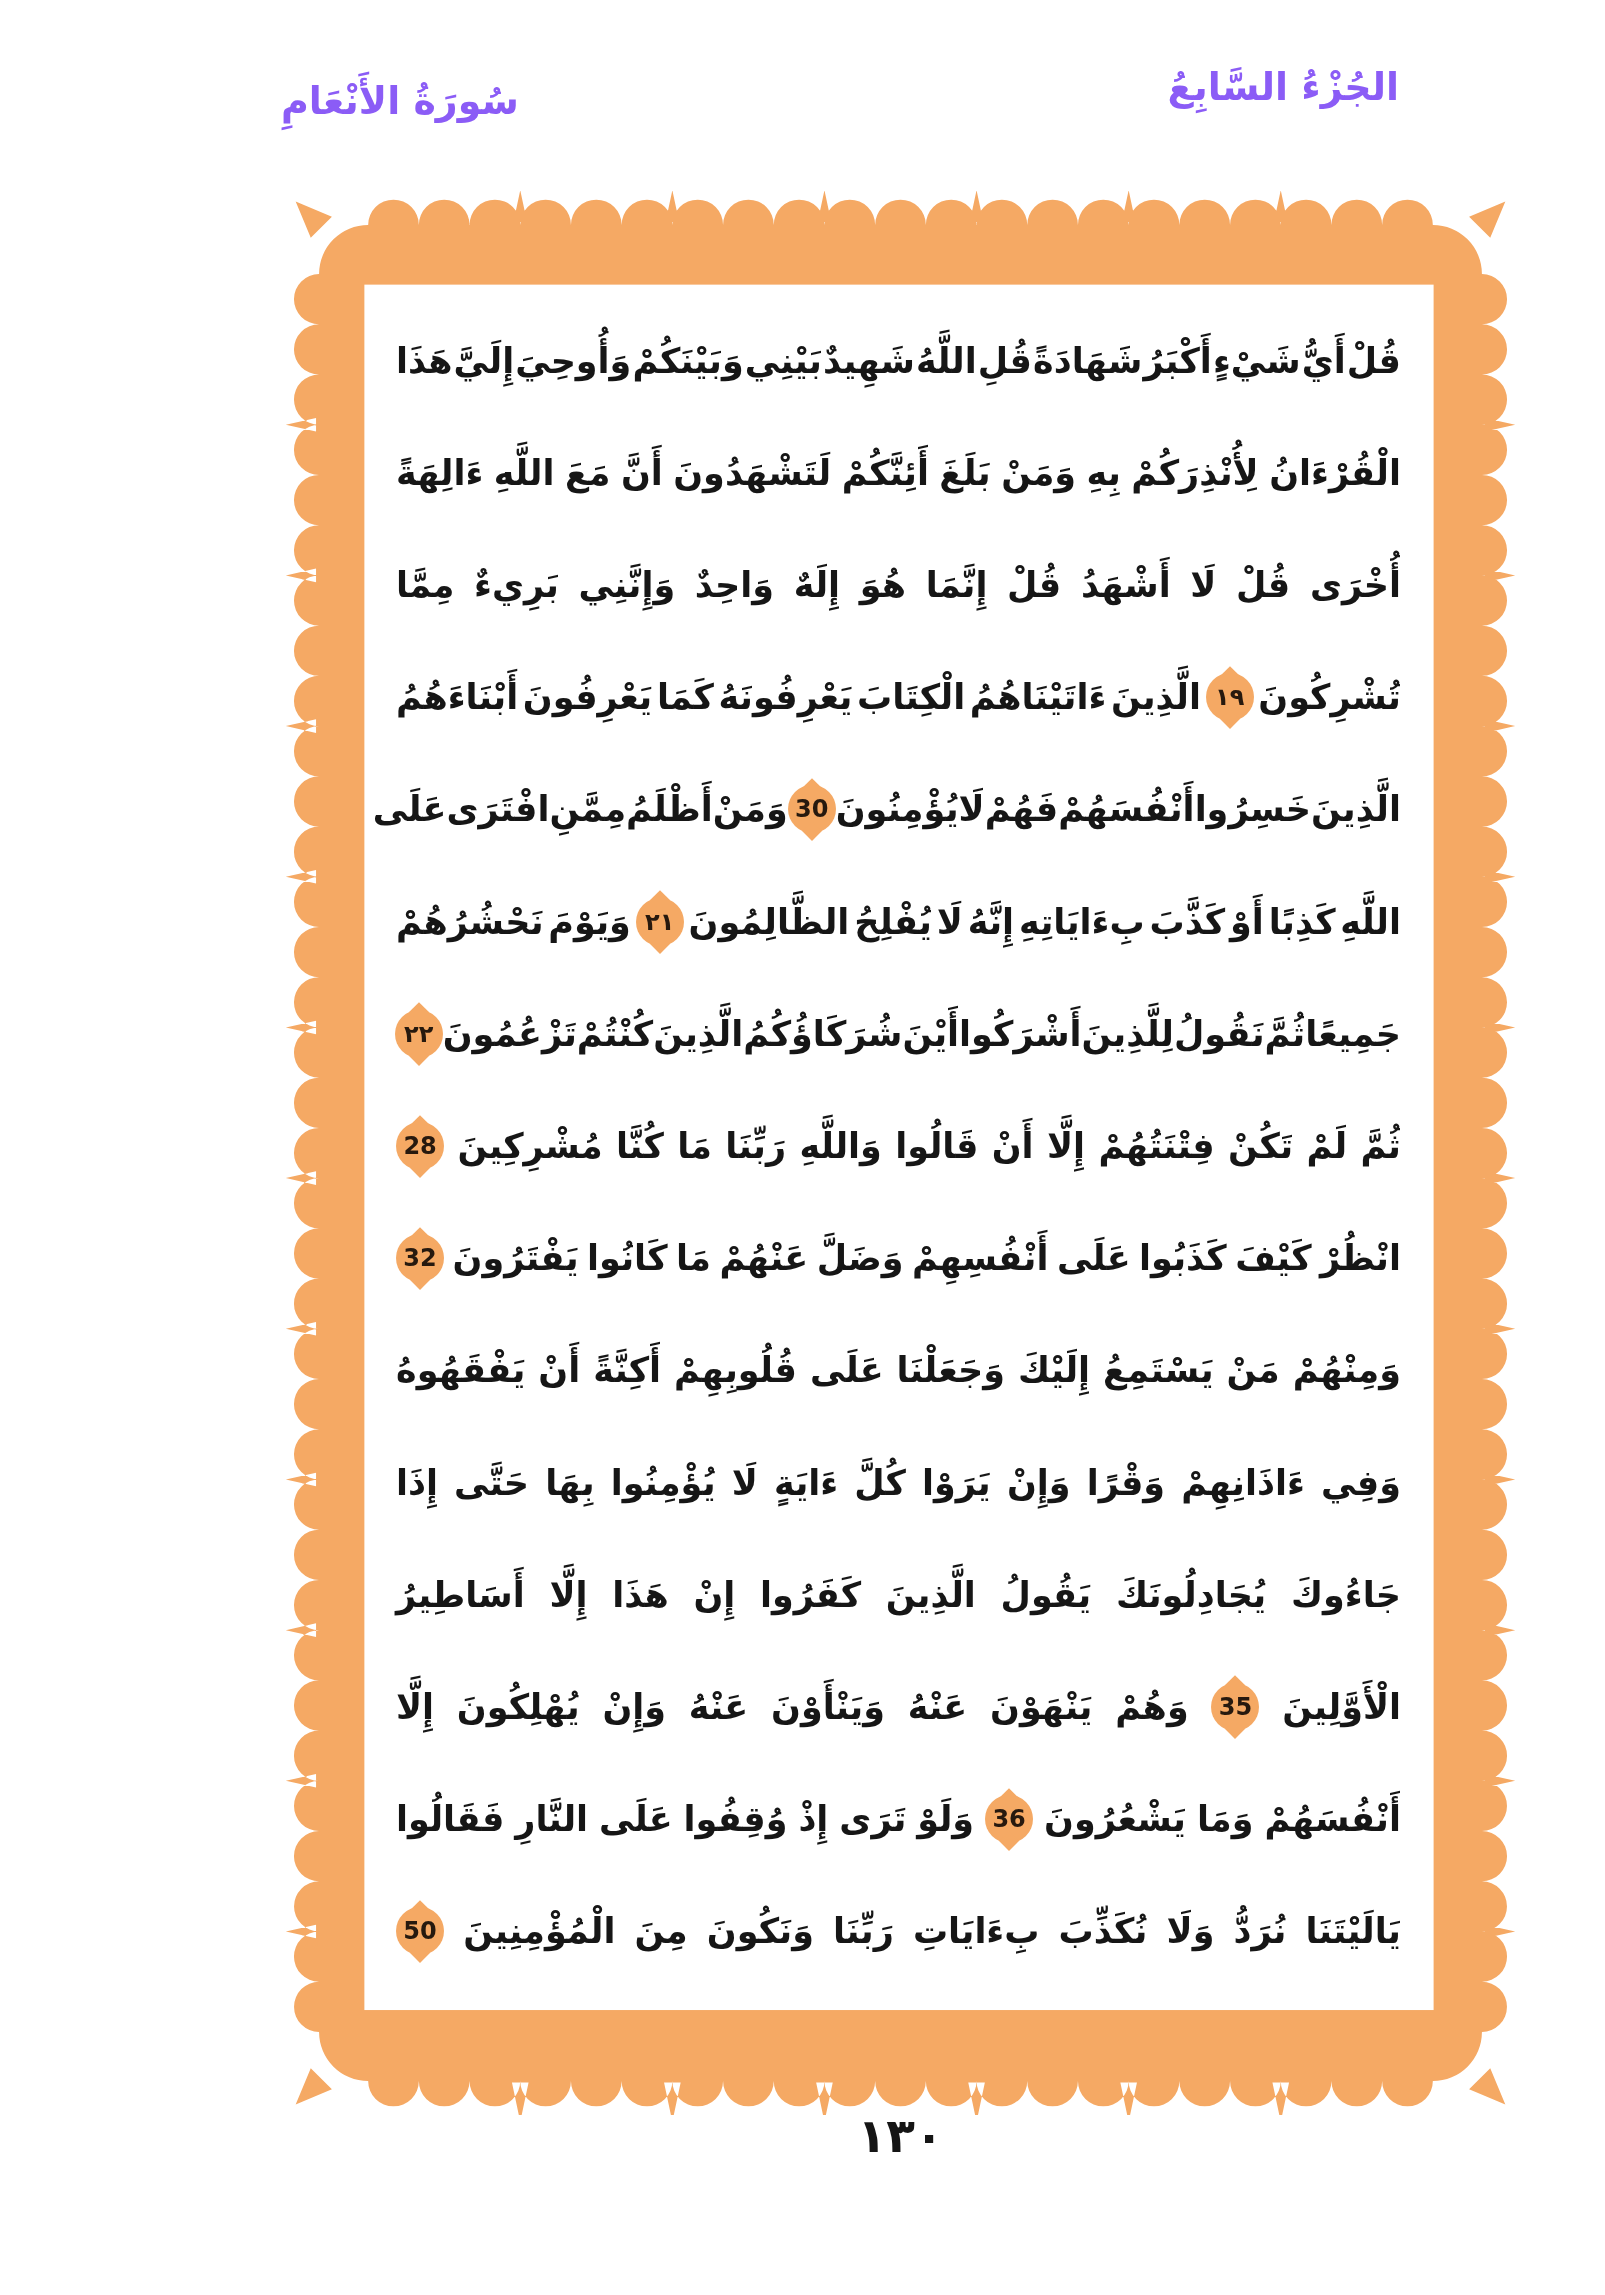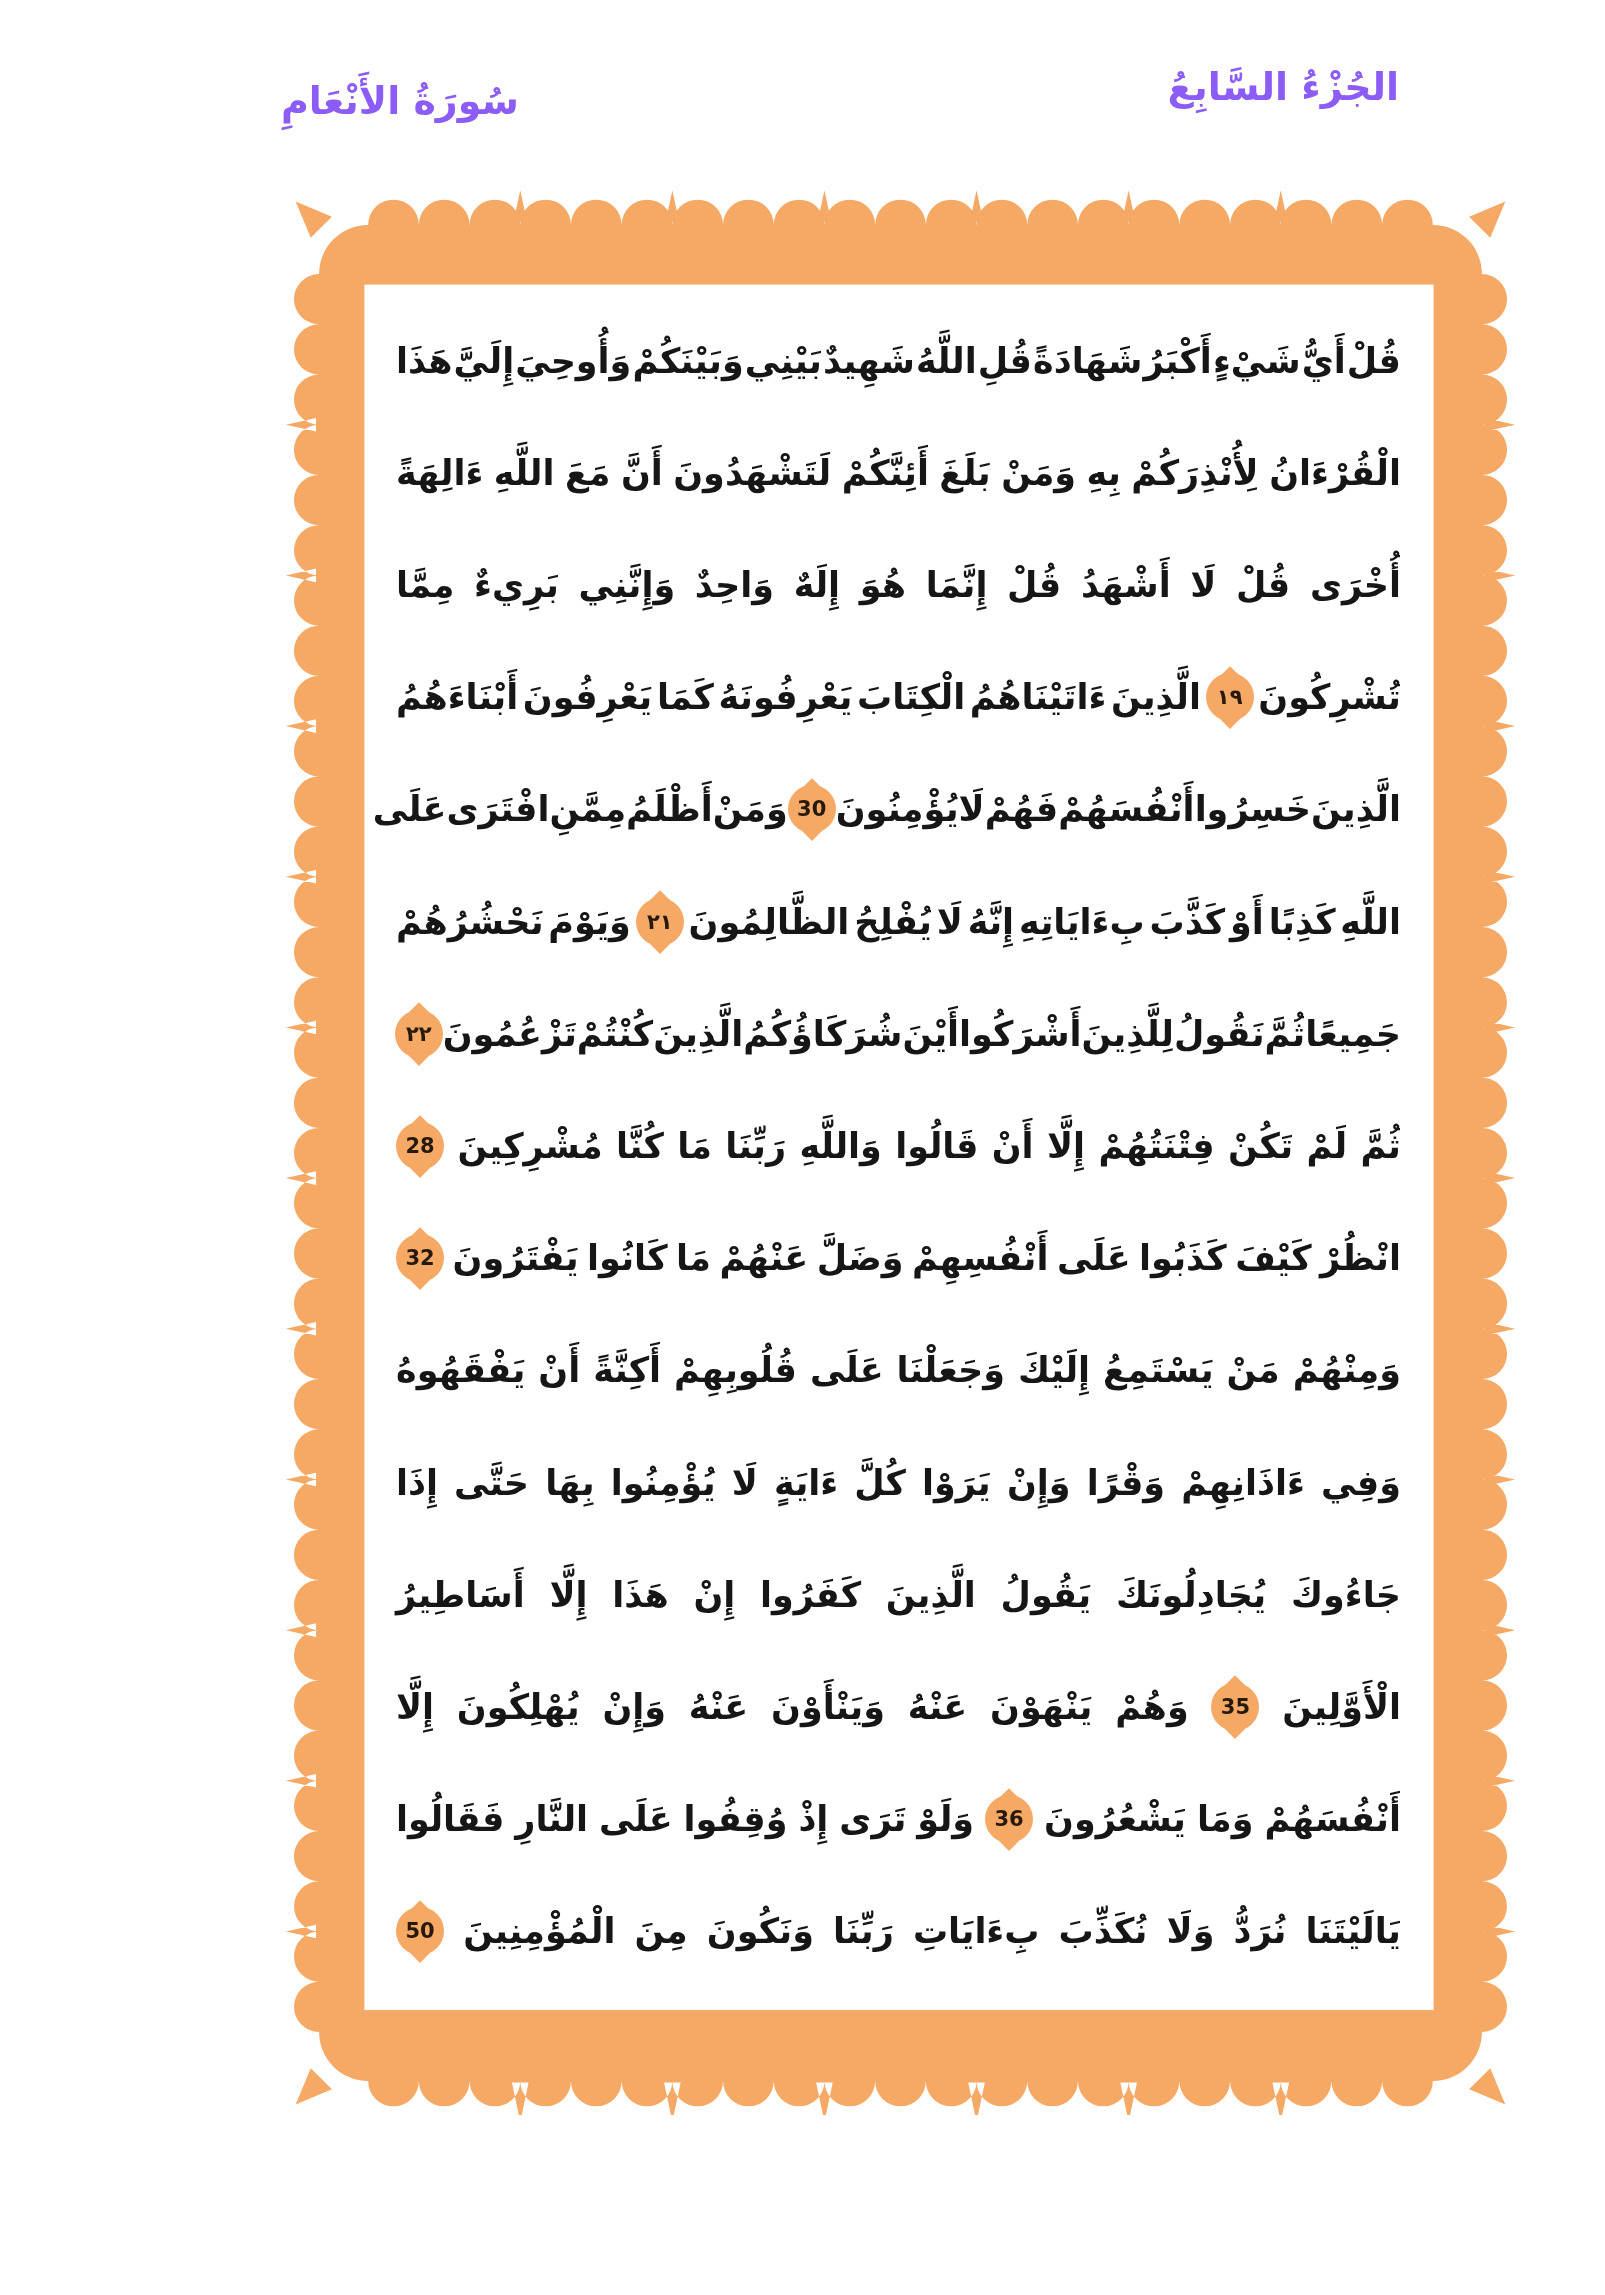--- a/index.html
+++ b/index.html
@@ -46,21 +46,21 @@
   .ayah-marker{
     position:relative;
     display:inline-flex;
     align-items:center;
     justify-content:center;
     width:48px;height:48px;
     min-width:48px;
     border-radius:50%;
     background:var(--accent);
     color:#27190e;
-    font-size:21px;
+    font-size:24px;
     font-weight:bold;
     direction:rtl;
   }
   .ayah-marker::before,.ayah-marker::after{
     content:"";
     position:absolute;left:50%;
     width:13.6px;height:13.6px;
     background:var(--accent);
     transform:translateX(-50%) rotate(45deg);
   }
@@ -284,15 +284,16 @@
         <span class="word">نُكَذِّبَ</span>
         <span class="word">بِءَايَاتِ</span>
         <span class="word">رَبِّنَا</span>
         <span class="word">وَنَكُونَ</span>
         <span class="word">مِنَ</span>
         <span class="word">الْمُؤْمِنِينَ</span>
         <span class="ayah-marker">50</span>
       </div>
     </div>
 
+  <div class="page-number">١٣٠</div>
 
 </div>
 
 
 </body></html>

